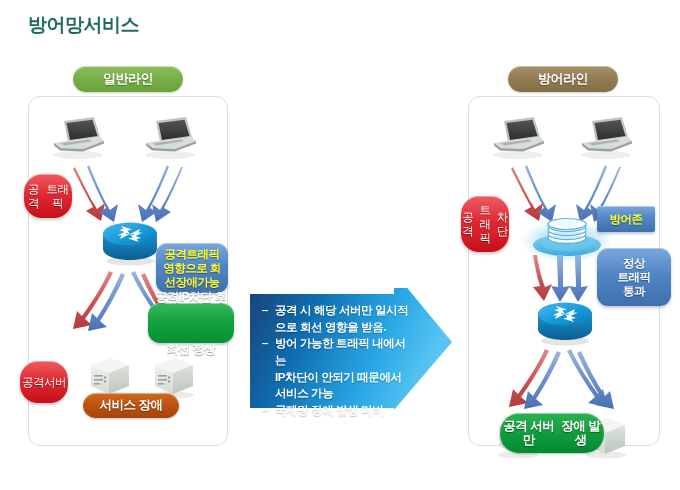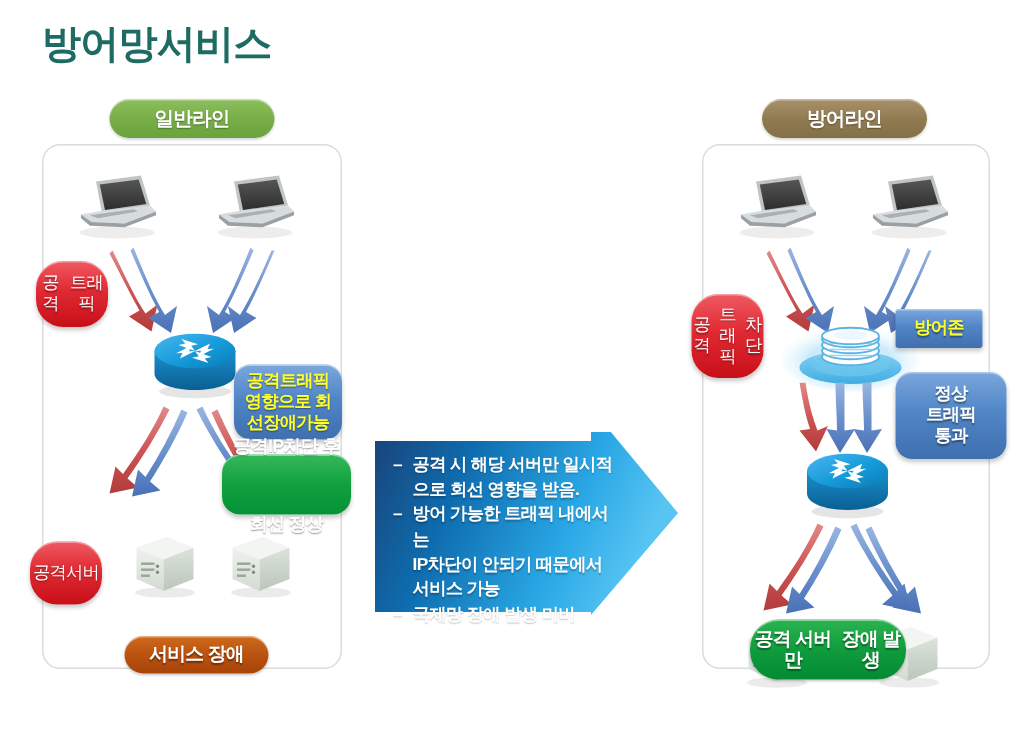--- a/index.html
+++ b/index.html
@@ -7,21 +7,21 @@
     width: 680px; height: 490px;
     background: #ffffff;
     font-family: "Liberation Sans", "DejaVu Sans", sans-serif;
     overflow: hidden;
   }
   #stage { position: relative; width: 680px; height: 490px; }
 
   
   .title {
     position: absolute; left: 28px; top: 12px;
-    font-size: 26px; font-weight: bold; color: #1d6b63;
+    font-size: 19px; font-weight: bold; color: #1d6b63;
     letter-spacing: -0.5px;
   }
 
   
   .panel {
     position: absolute;
     background: #ffffff;
     border: 1.5px solid #dcdcdc;
     border-radius: 12px;
   }
@@ -53,21 +53,21 @@
   .pill-status {
     position: absolute;
     border-radius: 14px;
     color: #ffffff; font-weight: bold; font-size: 12.5px;
     display: flex; align-items: center; justify-content: center;
     text-align: center; line-height: 1.15;
     text-shadow: 0 1px 1px rgba(0,0,0,.4);
     letter-spacing: -0.5px;
   }
   #status-left {
-    left: 83px; top: 424px; width: 96px; height: 25px;
+    left: 83px; top: 393px; width: 96px; height: 25px;
     background: linear-gradient(to bottom, #cf6a1c 0%, #b8500f 55%, #a84409 100%);
     box-shadow: inset 0 1px 0 rgba(255,255,255,.45), 0 1px 2px rgba(0,0,0,.25);
   }
   #status-right {
     left: 500px; top: 413px; width: 104px; height: 40px;
     border-radius: 19px;
     background: linear-gradient(to bottom, #2bb34f 0%, #0e9b3c 55%, #038a33 100%);
     box-shadow: inset 0 1px 0 rgba(255,255,255,.45), 0 1px 2px rgba(0,0,0,.25);
   }
   .pill-status span { display: block; }

